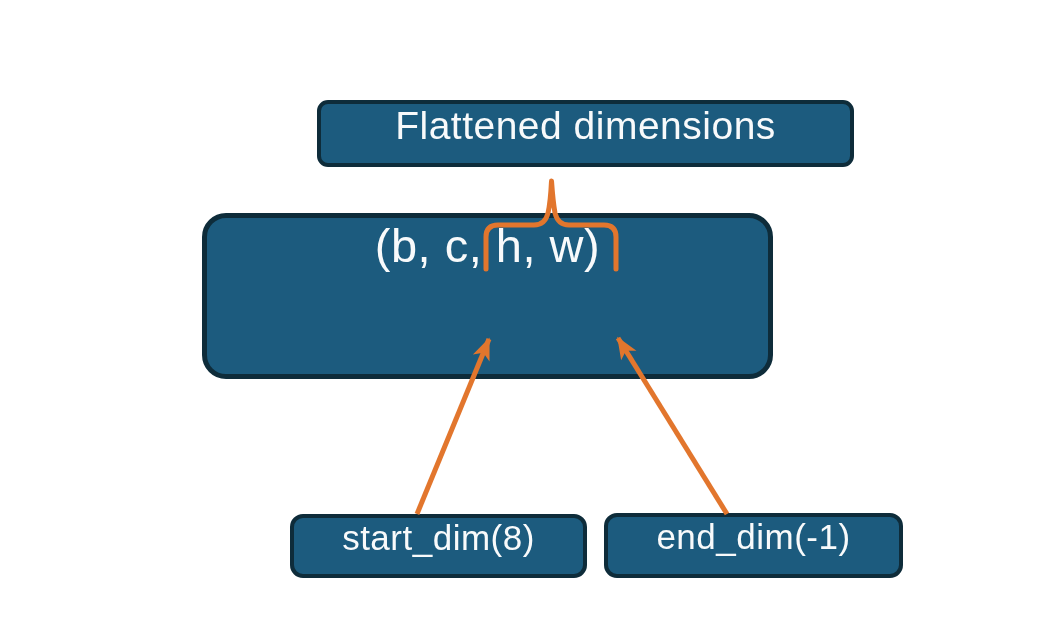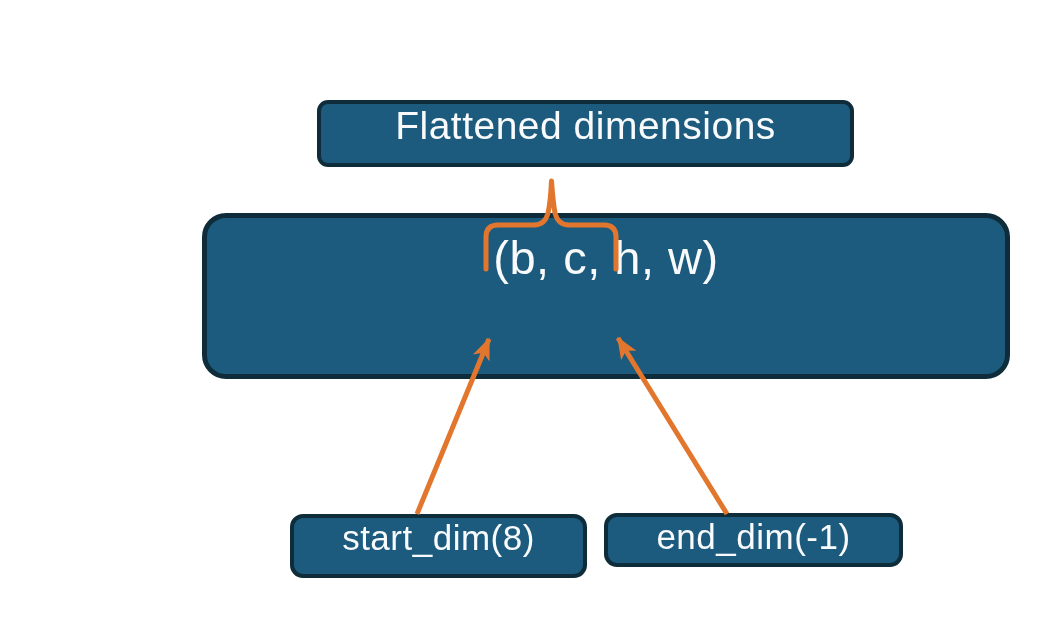--- a/index.html
+++ b/index.html
@@ -35,35 +35,34 @@
     margin-left: 24px;
   }
   .node-flattened {
     left: 293px; top: 100px;
     width: 537px; height: 67px;
     border-radius: 11px;
     font-size: 39px;
   }
   .node-tensor {
     left: 178px; top: 213px;
-    width: 808px; height: 166px;
+    width: 571px; height: 166px;
     border-width: 5px;
     border-radius: 24px;
     font-size: 47px;
-    padding-top: 12px;
   }
   .node-start {
     left: 266px; top: 514px;
     width: 297px; height: 64px;
     border-radius: 13px;
     font-size: 35px;
   }
   .node-end {
     left: 580px; top: 513px;
-    width: 299px; height: 54px;
+    width: 299px; height: 65px;
     border-radius: 13px;
     font-size: 35px;
   }
   .overlay {
     position: absolute;
     left: 0; top: 0;
     width: 100%; height: 100%;
     pointer-events: none;
   }
   .stroke-accent {

